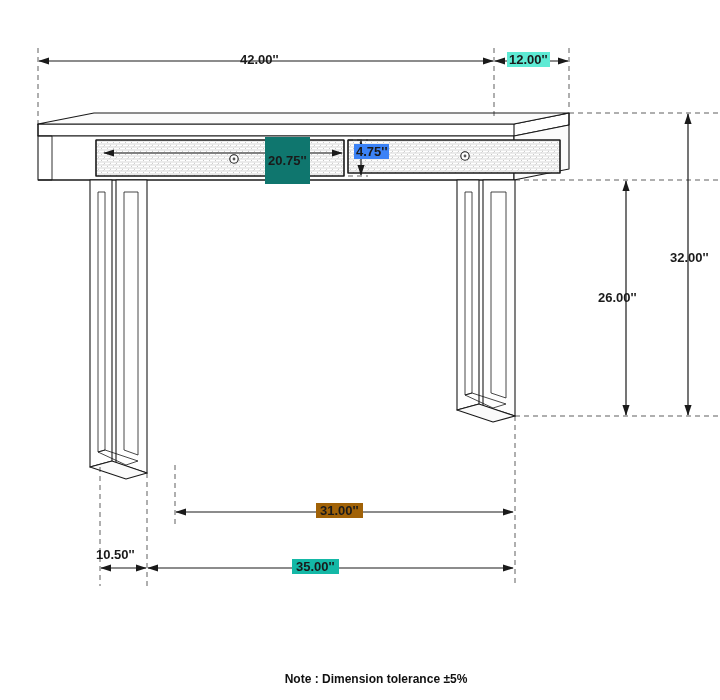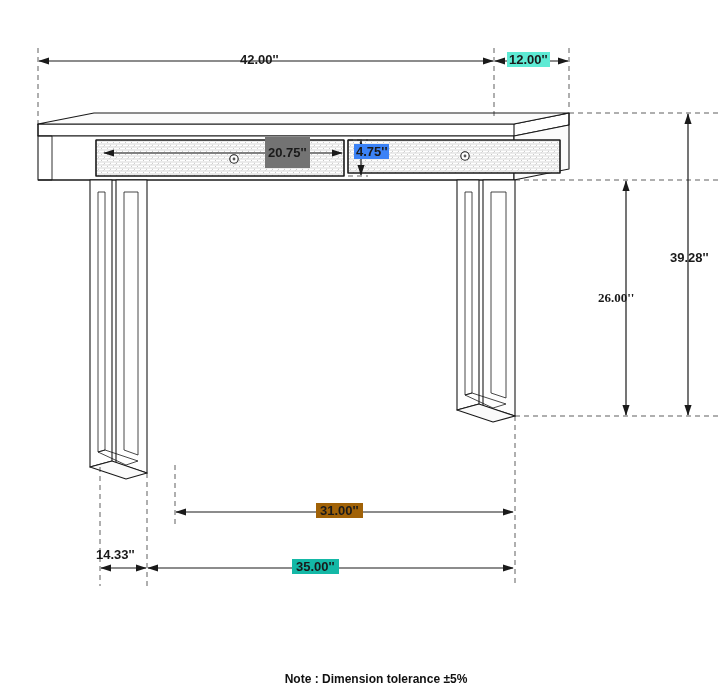--- a/index.html
+++ b/index.html
@@ -156,29 +156,29 @@
       <line x1="132" y1="548" x2="497" y2="548"></line>
 
       <line x1="85" y1="548" x2="130" y2="548"></line>
     </g>
   </svg>
 
   <div class="dimlabel" style="left:224px; top:32px;">42.00''</div>
 
   <div class="dimlabel" style="left:491px; top:32px; background:#5eead4; padding:0 2px;">12.00''</div>
 
-  <div class="dimlabel" style="left:249px; top:117px; background:#737373; padding:8px 3px;">20.75''</div>
+  <div class="dimlabel" style="left:249px; top:117px; background:#0f766e; padding:16px 3px;">20.75''</div>
 
   <div class="dimlabel" style="left:338px; top:124px; background:#3b82f6; padding:0 2px;">4.75''</div>
 
-  <div class="dimlabel" style="left:654px; top:230px;">39.28''</div>
+  <div class="dimlabel" style="left:654px; top:230px;">32.00''</div>
 
-  <div class="dimlabel" style="left:582px; top:270px;font-family:Liberation Serif, serif;">26.00''</div>
+  <div class="dimlabel" style="left:582px; top:270px;">26.00''</div>
 
   <div class="dimlabel" style="left:300px; top:483px; background:#a16207; padding:0 4px;">31.00''</div>
 
   <div class="dimlabel" style="left:276px; top:539px; background:#14b8a6; padding:0 4px;">35.00''</div>
 
-  <div class="dimlabel" style="left:80px; top:527px;">14.33''</div>
+  <div class="dimlabel" style="left:80px; top:527px;">10.50''</div>
 
   <div class="note">Note : Dimension tolerance ±5%</div>
 
 </div>
 
 </body></html>

